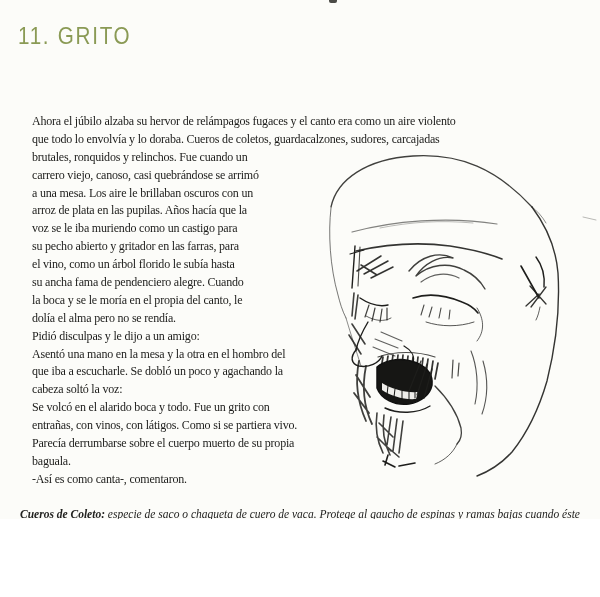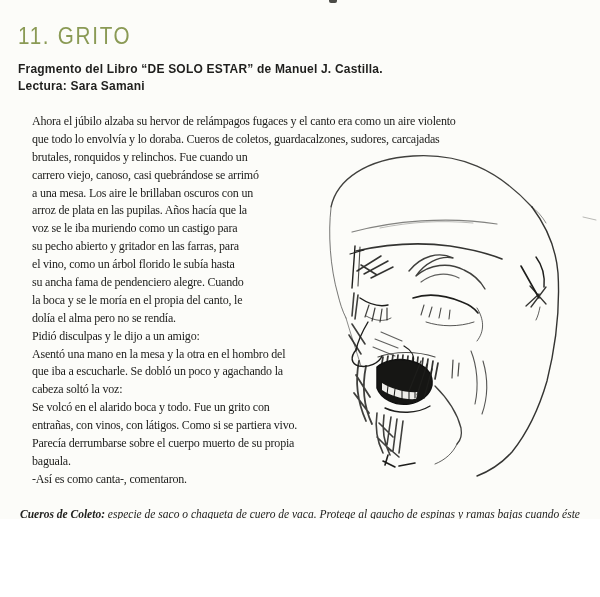--- a/index.html
+++ b/index.html
@@ -48,24 +48,20 @@
 </style>
 </head>
 <body>
 
 <div id="page" style="--accent: #8a9a55; --page-bg: #fcfcf9; --ink: #1c1c1a;">
 
   <div class="top-mark"></div>
 
   <div class="title">11. GRITO</div>
 
-  <div class="subtitle">
-    <div>Fragmento del Libro “DE SOLO ESTAR” de Manuel J. Castilla.</div>
-    <div>Lectura: Sara Samani</div>
-  </div>
 
   <div class="body-text">
     <div class="bline">Ahora el júbilo alzaba su hervor de relámpagos fugaces y el canto era como un aire violento</div>
     <div class="bline">que todo lo envolvía y lo doraba. Cueros de coletos, guardacalzones, sudores, carcajadas</div>
     <div class="bline">brutales, ronquidos y relinchos. Fue cuando un</div>
     <div class="bline">carrero viejo, canoso, casi quebrándose se arrimó</div>
     <div class="bline">a una mesa. Los aire le brillaban oscuros con un</div>
     <div class="bline">arroz de plata en las pupilas. Años hacía que la</div>
     <div class="bline">voz se le iba muriendo como un castigo para</div>
     <div class="bline">su pecho abierto y gritador en las farras, para</div>

